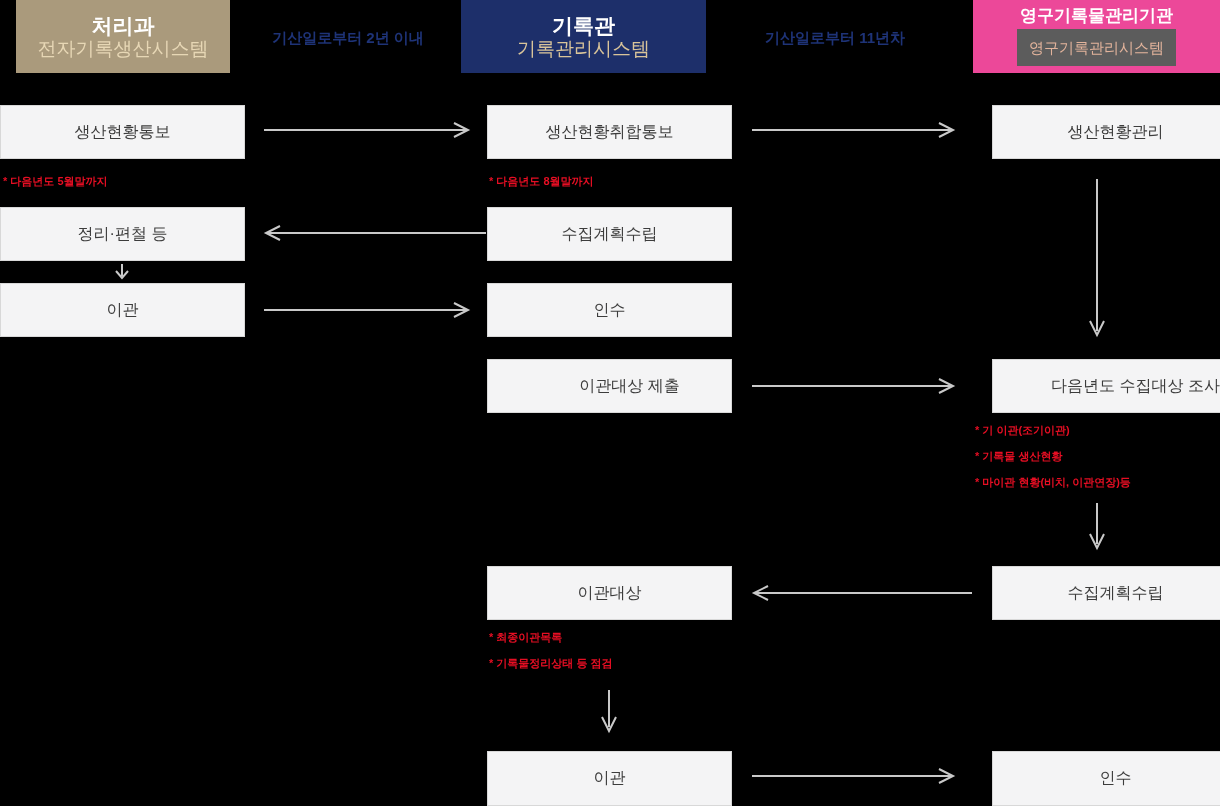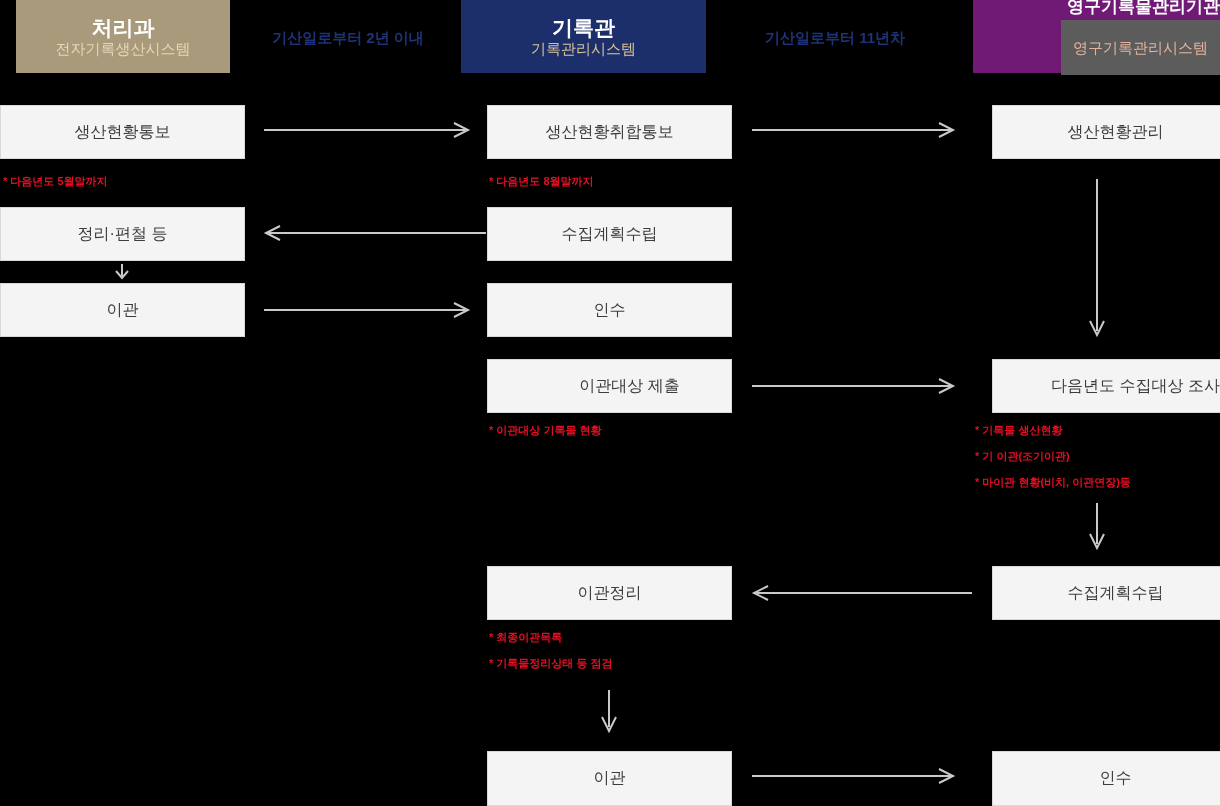--- a/index.html
+++ b/index.html
@@ -5,28 +5,28 @@
   html,body{margin:0;padding:0;background:#000;}
   .canvas{
     position:relative;width:1220px;height:806px;background:#000;overflow:hidden;
     font-family:"Liberation Sans","DejaVu Sans",sans-serif;
   }
   
   .hdr{position:absolute;top:0;height:73px;display:flex;flex-direction:column;
        align-items:center;justify-content:center;gap:3px;}
   .hdr-c1{left:16px;width:214px;background:#aa9a7c;}
   .hdr-c2{left:461px;width:245px;background:#1d2f6a;}
-  .hdr-c3{left:973px;width:247px;background:#701a75;align-items:flex-end;}
+  .hdr-c3{left:973px;width:247px;background:#ec4899;}
   .hdr-title{color:#fff;font-size:21px;font-weight:bold;line-height:1;}
   .hdr-c3 .hdr-title{font-size:17px;}
-  .hdr-sub{font-size:15px;line-height:1;}
+  .hdr-sub{font-size:19px;line-height:1;}
   .sub-c1{color:#e7d7b5;}
   .sub-c2{color:#d9c49a;}
   .badge-c3{background:#5c5c5c;color:#e3b49c;font-size:15px;line-height:1;
-            padding:20px 12px;margin-top:2px;}
+            padding:11px 12px;margin-top:2px;}
   
   .tl-label{position:absolute;top:29px;width:204px;text-align:center;
             color:#1e3377;font-size:15px;font-weight:bold;}
   .tl-1{left:246px;}
   .tl-2{left:733px;}
   
   .box{position:absolute;height:54px;background:#f4f4f5;border:1px solid #d8d8d8;
        box-sizing:border-box;display:flex;align-items:center;justify-content:center;
        color:#3c3c3c;font-size:16px;z-index:2;text-align:right;}
   .c1{left:0;width:245px;}
@@ -69,38 +69,37 @@
 
   <div class="box c1 rowA">생산현황통보</div>
   <div class="box c1 rowB">정리·편철 등</div>
   <div class="box c1 rowC">이관</div>
   <div class="note note-c1 nA">* 다음년도 5월말까지</div>
 
   <div class="box c2 rowA">생산현황취합통보</div>
   <div class="box c2 rowB">수집계획수립</div>
   <div class="box c2 rowC">인수</div>
   <div class="box c2 rowD">이관대상 제출</div>
-  <div class="box c2 rowE">이관정리</div>
+  <div class="box c2 rowE">이관대상</div>
   <div class="box c2 rowF">이관</div>
   <div class="note note-c2 nA">* 다음년도 8월말까지</div>
   <div class="note note-c2 nD">
-    <div>* 이관대상 기록물 현황</div>
   </div>
   <div class="note note-c2 nE">
     <div>* 최종이관목록</div>
     <div>* 기록물정리상태 등 점검</div>
   </div>
 
   <div class="box c3 rowA">생산현황관리</div>
   <div class="box c3 rowD">다음년도 수집대상 조사</div>
   <div class="box c3 rowE">수집계획수립</div>
   <div class="box c3 rowF">인수</div>
   <div class="note note-c3 nD">
+    <div>* 기 이관(조기이관)</div>
     <div>* 기록물 생산현황</div>
-    <div>* 기 이관(조기이관)</div>
     <div>* 마이관 현황(비치, 이관연장)등</div>
   </div>
 
   <svg class="arrows" width="1220" height="806" viewBox="0 0 1220 806" fill="none" stroke="#c9c9c9" stroke-width="2">
     <g>
       <line x1="264" y1="130" x2="466" y2="130"></line>
         <path d="M454 123 L468 130 L454 137"></path>
     </g>
     <g>
       <line x1="752" y1="130" x2="951" y2="130"></line>

